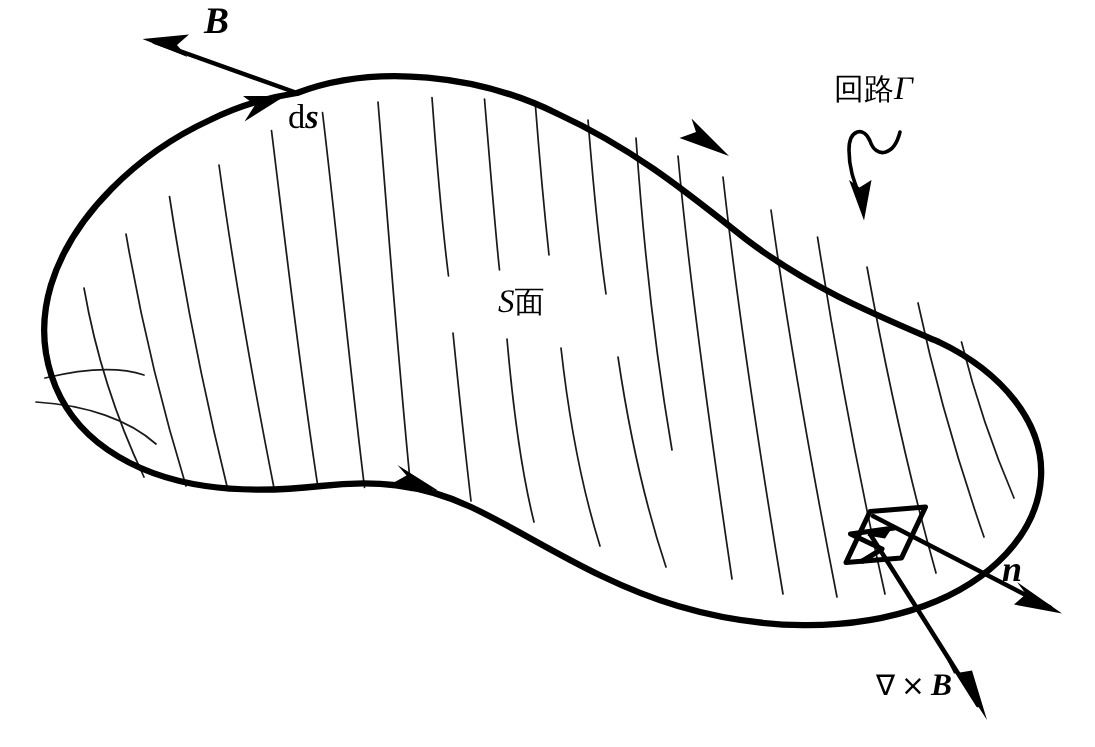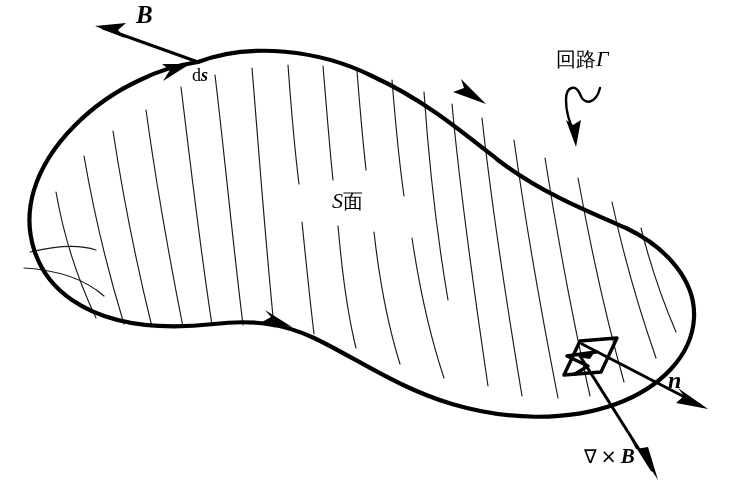--- a/index.html
+++ b/index.html
@@ -33,21 +33,21 @@
     line-height: 1;
     user-select: none;
   }
   .label-math {
     font-family: "Liberation Serif", serif;
     font-style: italic;
     font-weight: bold;
   }
   
   #label-B          { left: 136px; top:  2px;  font-size: 25px; }
-  #label-ds         { left: 192px; top: 66px;  font-size: 18px; }
+  #label-ds         { left: 192px; top: 66px;  font-size: 23px; }
   #label-ds .d      { font-style: normal; font-weight: normal; }
   #label-ds .s      { font-style: italic;  font-weight: bold; }
   #label-S-surface  { left: 332px; top: 190px; font-size: 22px; }
   #label-S-surface .sym { font-style: italic; font-weight: normal;
                           font-family: "Liberation Serif", serif; }
   #label-S-surface .cjk { font-family: "DejaVu Sans", sans-serif;
                           font-style: normal; font-weight: normal;
                           font-size: 20px; }
   #label-loop-gamma { left: 556px; top:  48px; font-size: 20px; }
   #label-loop-gamma .cjk { font-family: Liberation Serif, serif; }

